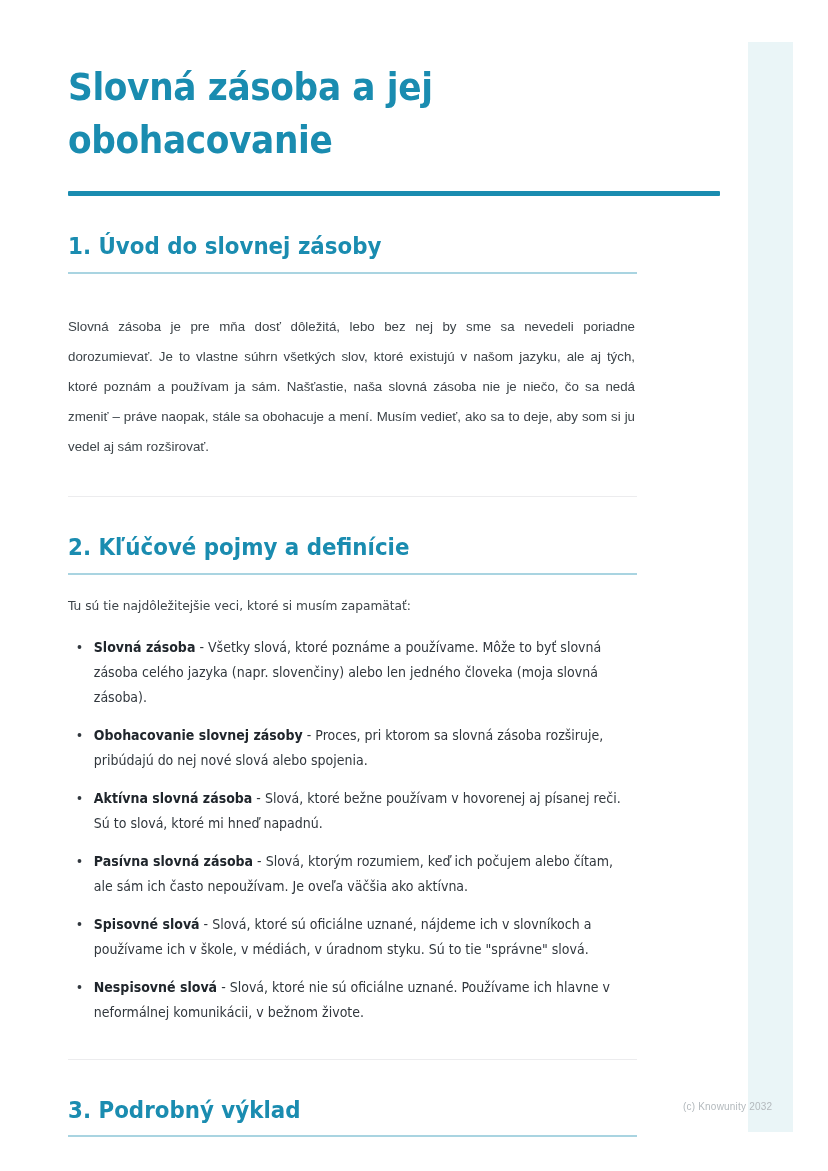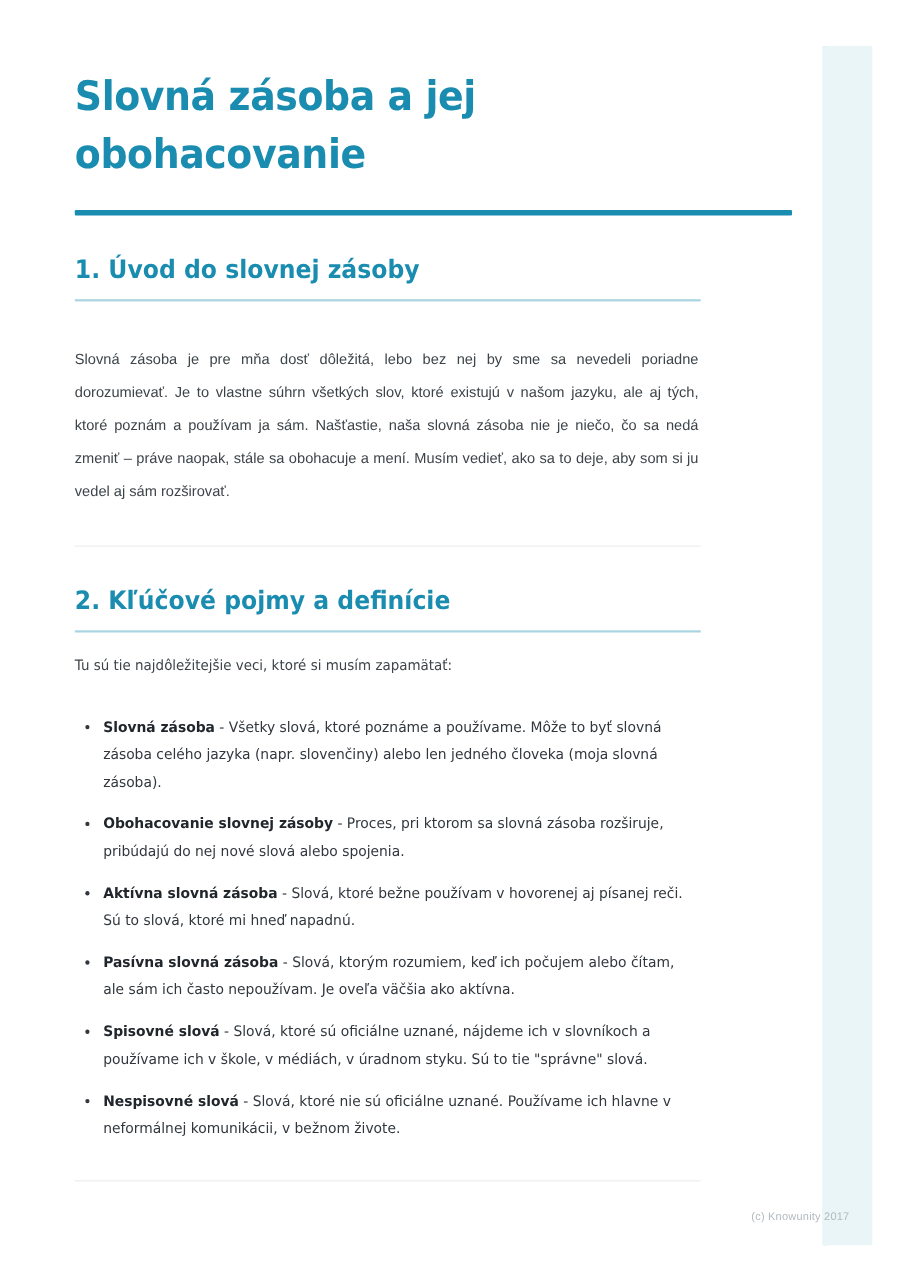--- a/index.html
+++ b/index.html
@@ -113,21 +113,21 @@
     font-family: "DejaVu Sans", sans-serif;
     font-size: 13px;
     line-height: 22px;
     color: #3d4449;
     transform: scaleX(0.94);
     transform-origin: left top;
   }
 
   
   .bullet-list {
-    margin: 32px 0 0 0;
+    margin: 18px 0 0 0;
     padding: 0;
     list-style: none;
     width: 580px;
   }
   .bullet-item {
     position: relative;
     padding-left: 27px;
     margin-bottom: 13px;
     font-family: "DejaVu Sans", sans-serif;
     font-size: 13.2px;
@@ -215,18 +215,22 @@
         </li>
         <li class="bullet-item">
           <span class="bullet-dot"></span>
           <span class="bullet-term">Nespisovné slová</span><span class="bullet-sep"> - </span><span class="bullet-desc">Slová, ktoré nie sú oficiálne uznané. Používame ich hlavne v neformálnej komunikácii, v bežnom živote.</span>
         </li>
       </ul>
     </div>
 
     <div class="section-divider"></div>
 
+    <div class="section">
+      <h2 class="section-heading">3. Podrobný výklad</h2>
+      <div class="section-rule"></div>
+    </div>
 
   </div>
 
-  <div id="watermark">(c) Knowunity 2017</div>
+  <div id="watermark">(c) Knowunity 2032</div>
 
 </div>
 
 </body></html>

